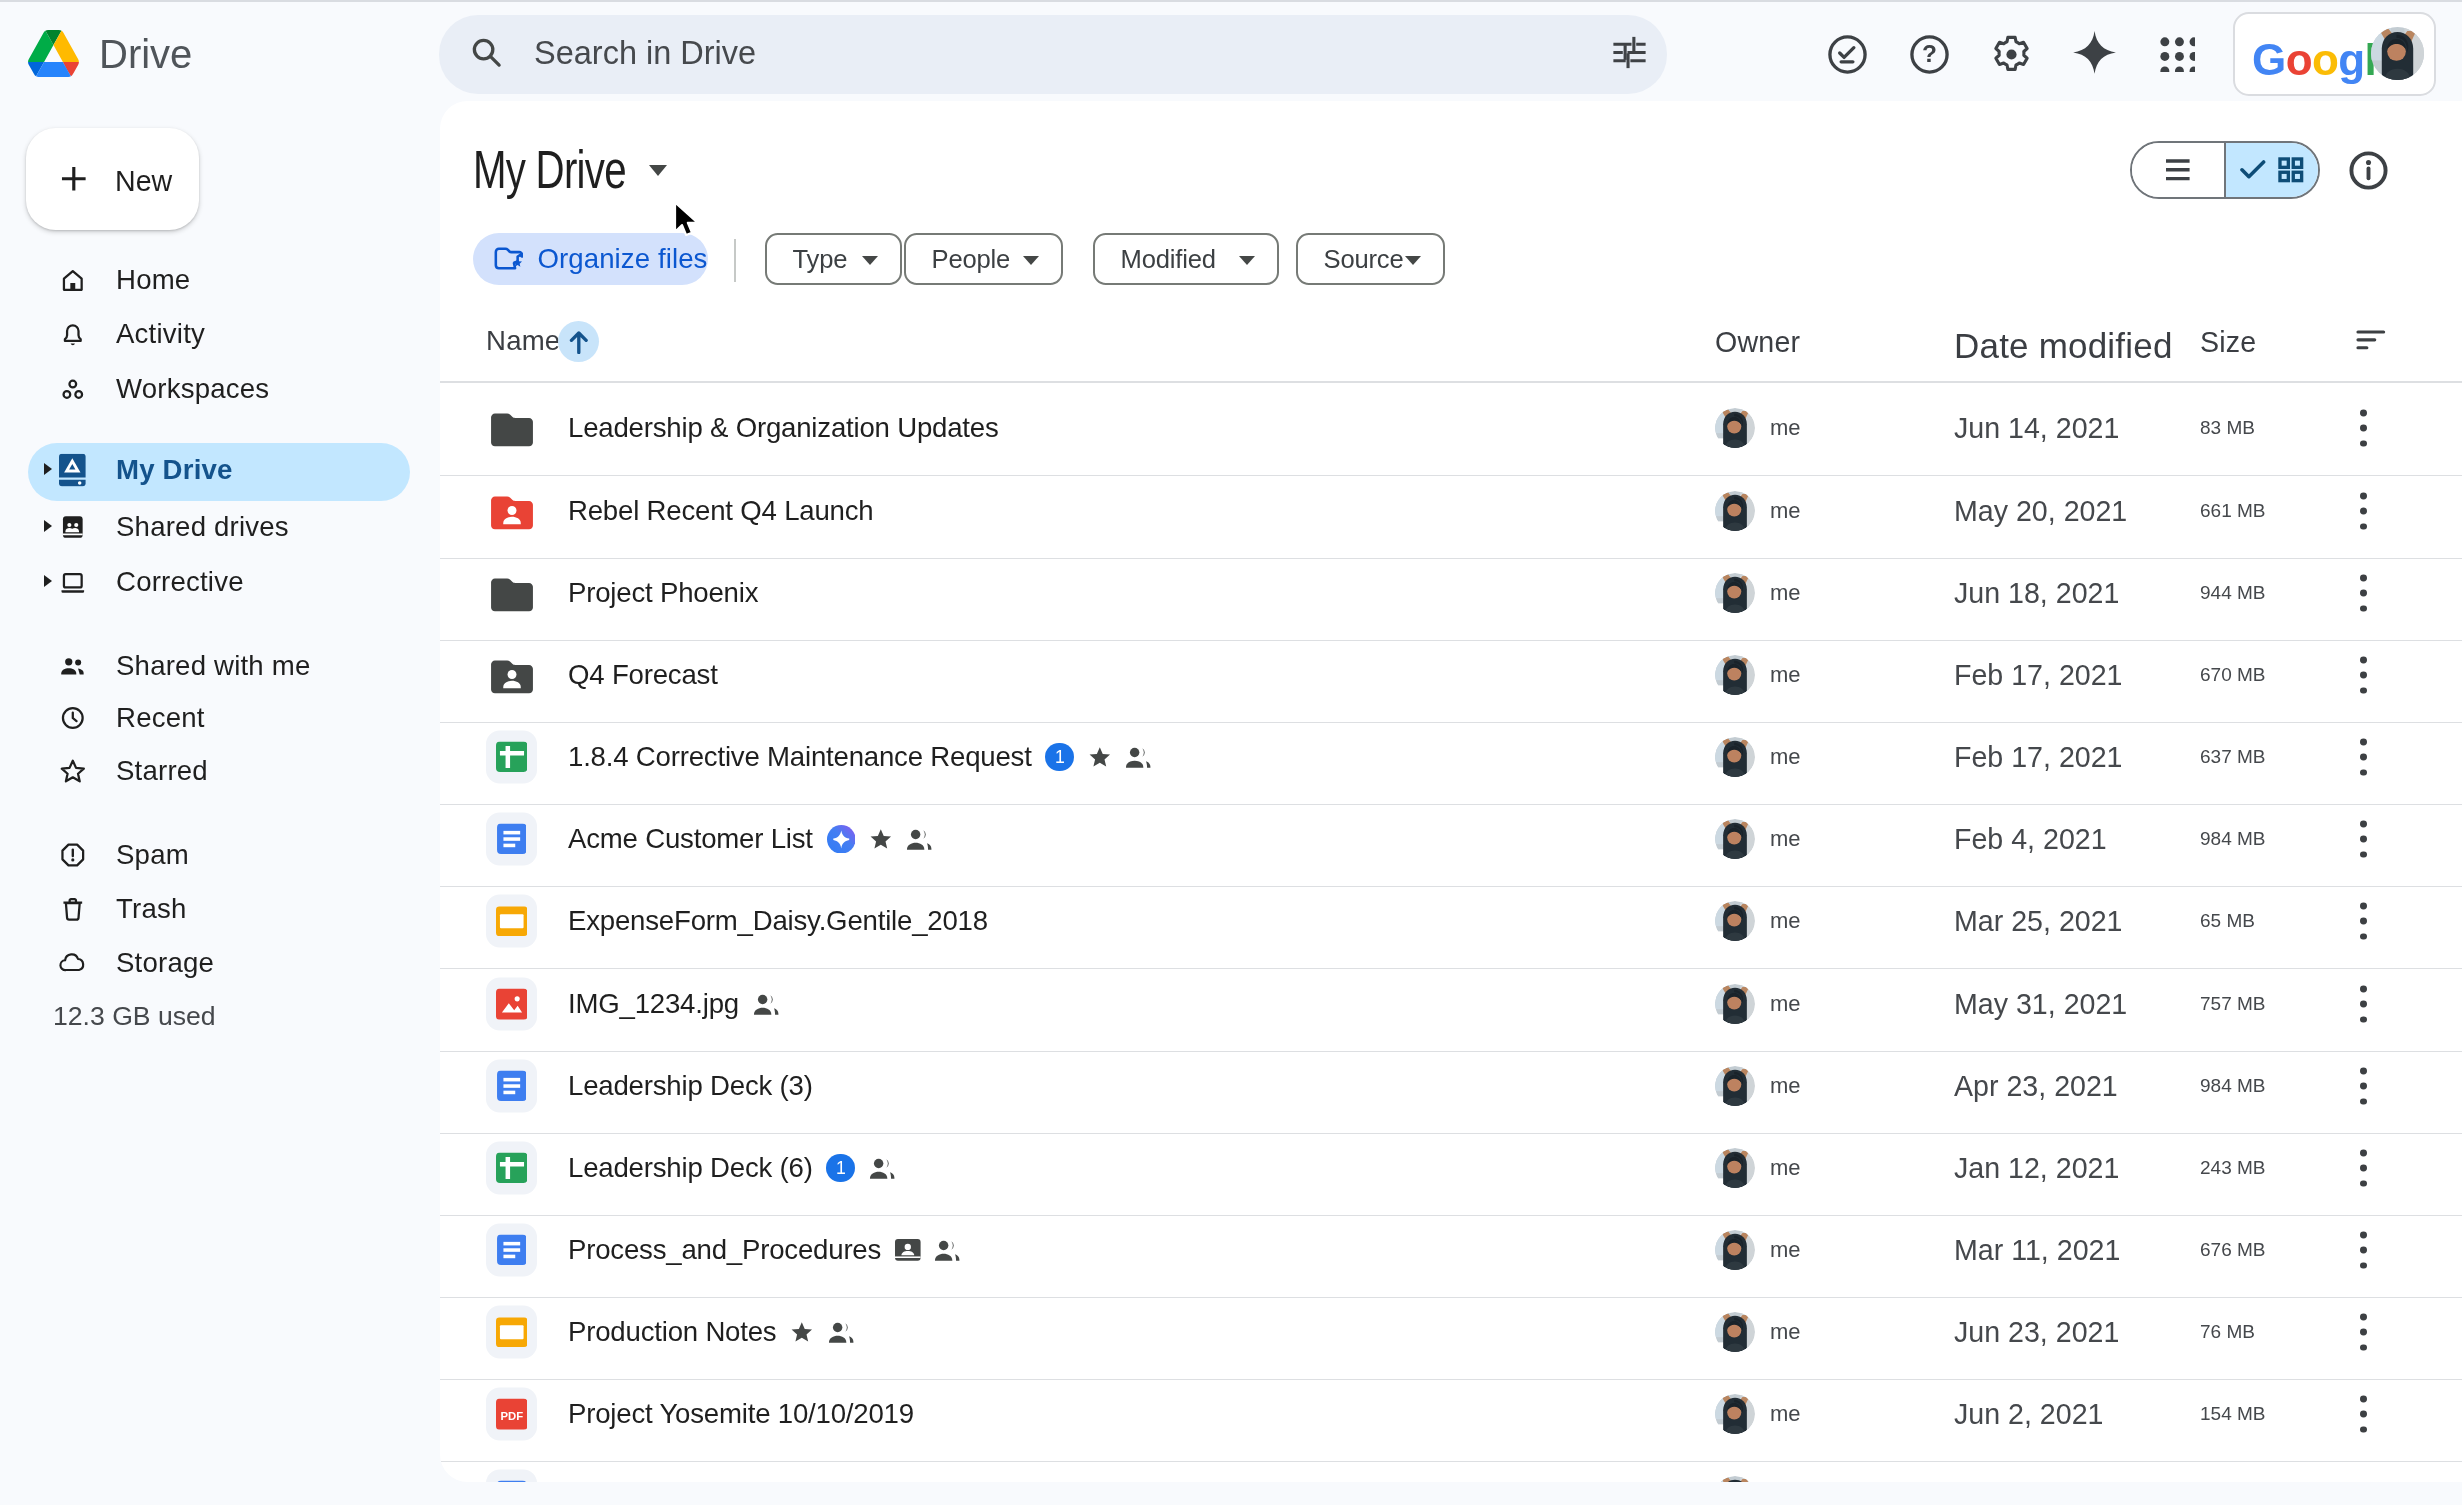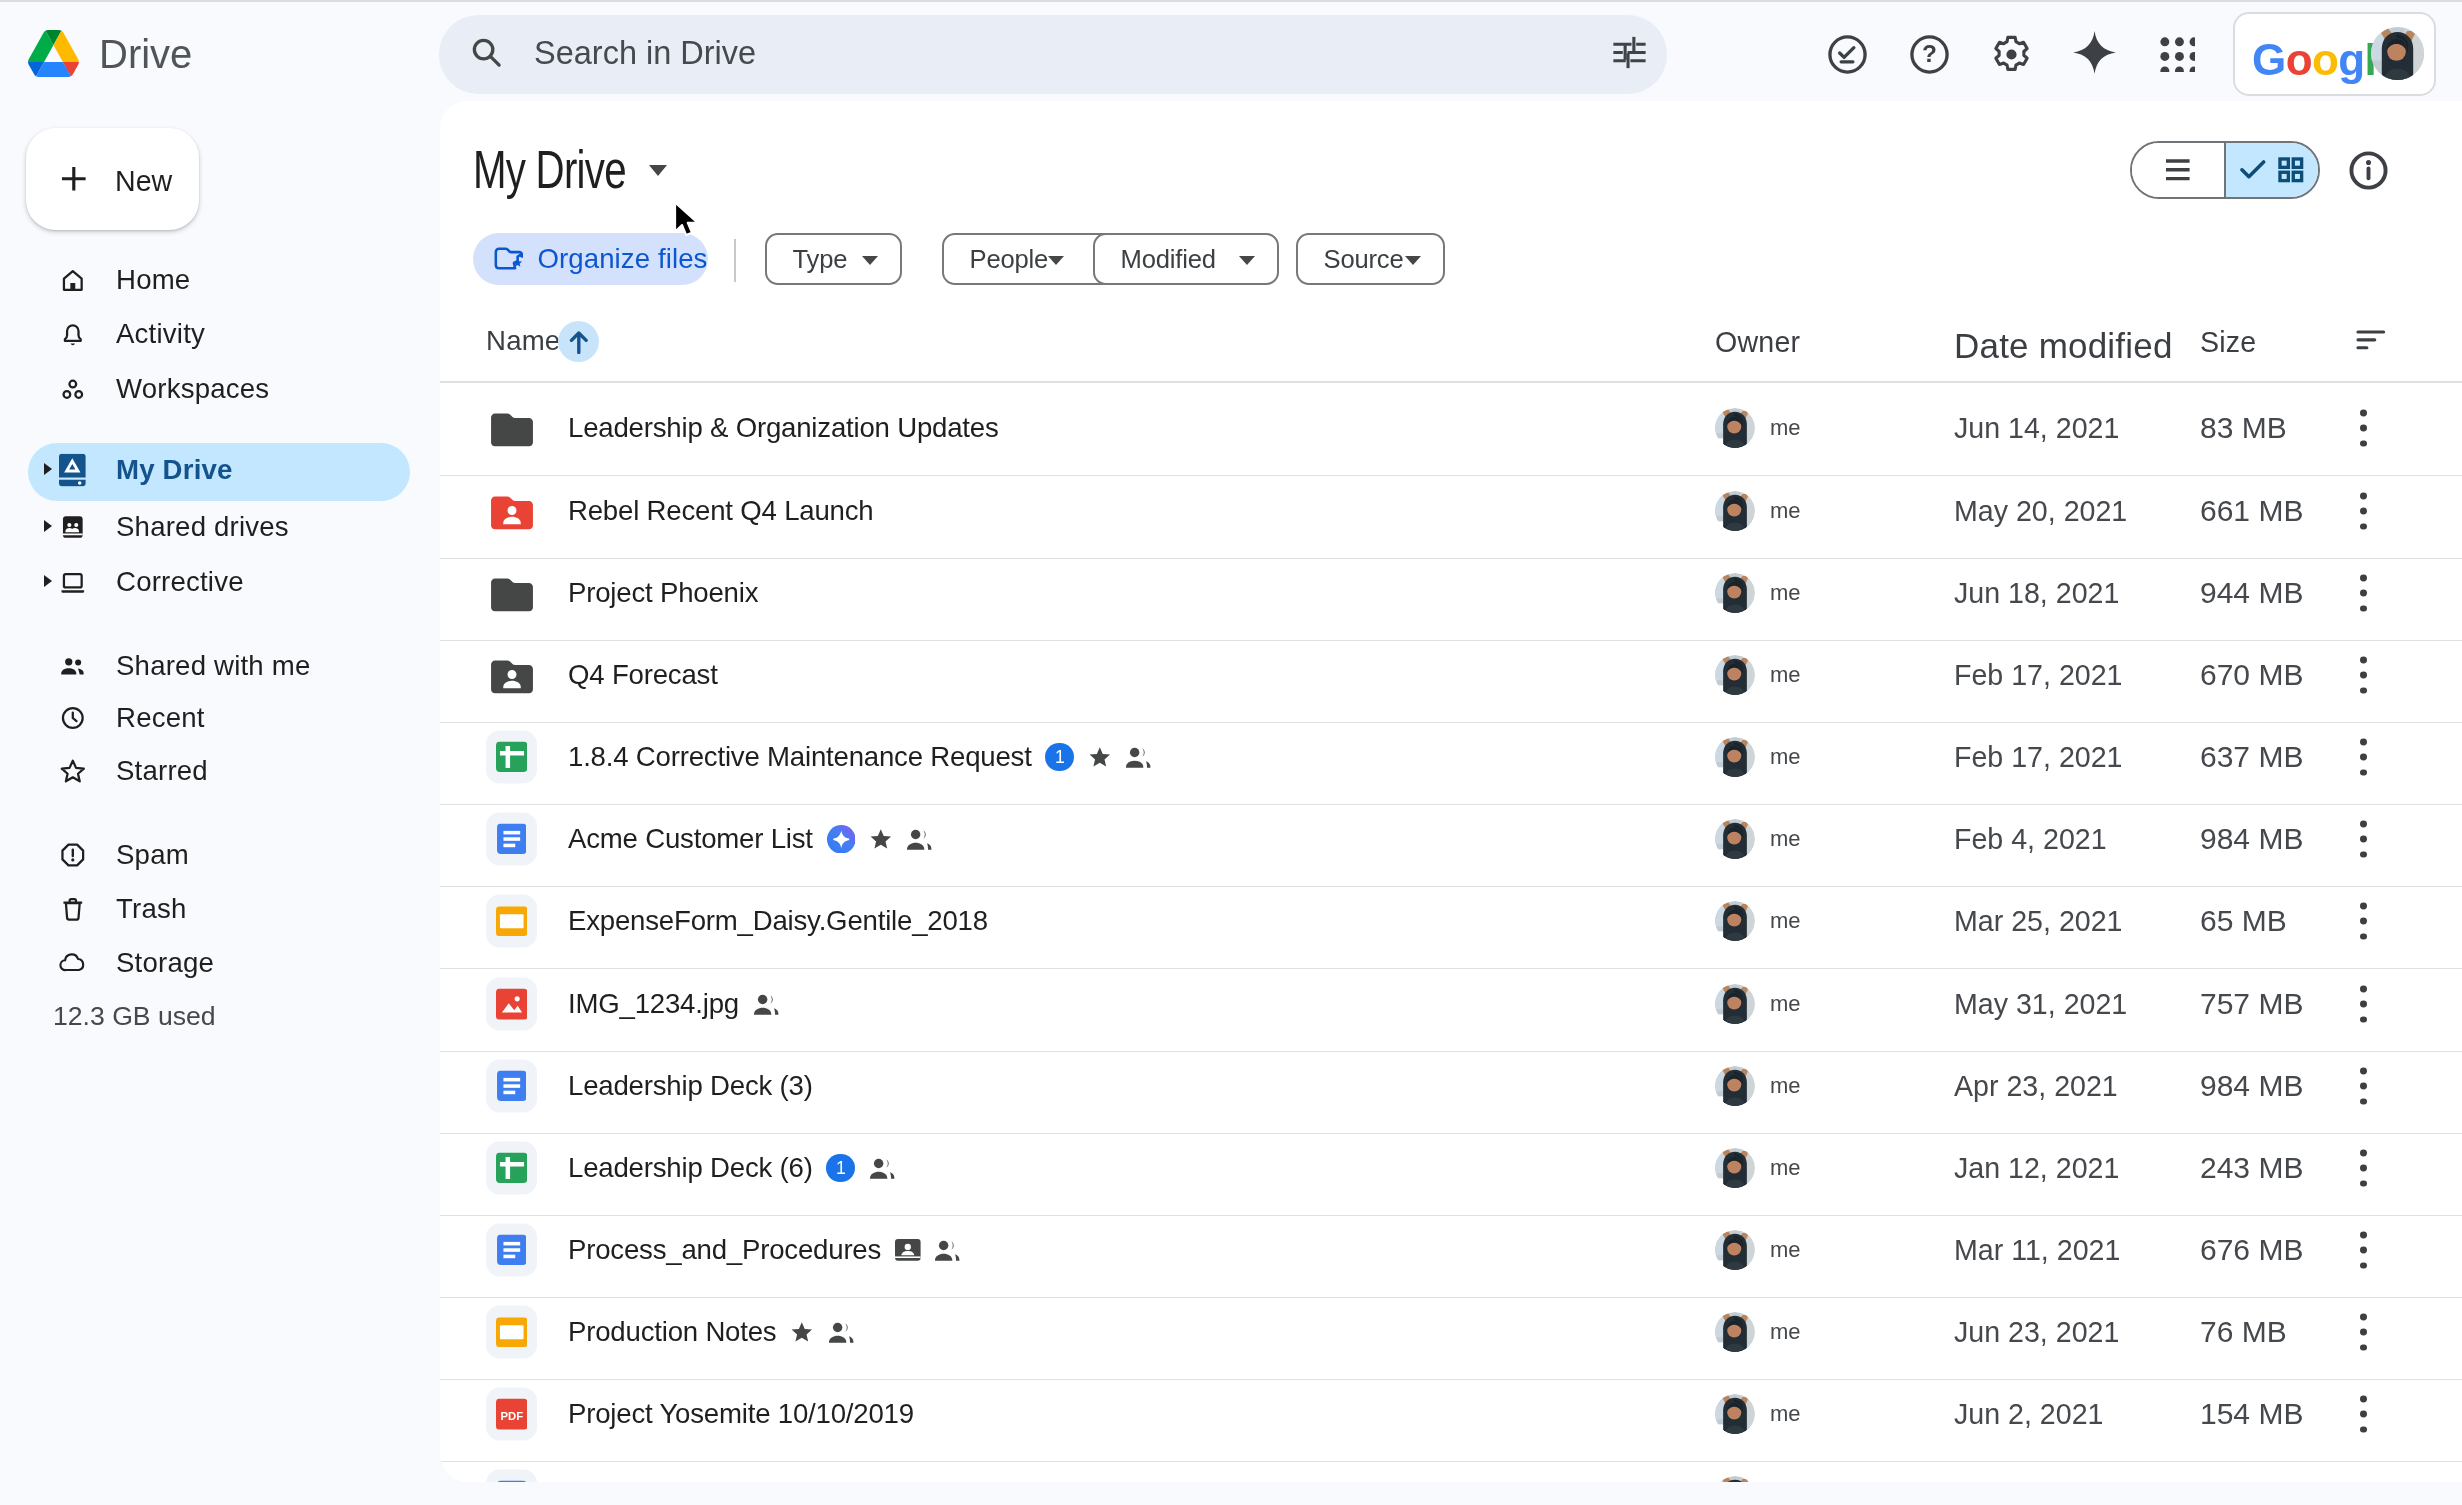--- a/index.html
+++ b/index.html
@@ -5,21 +5,21 @@
 .abs{position:absolute}
 .card{position:absolute;left:440px;top:101px;width:2022px;height:1381px;background:#fff;border-radius:27.6px 0 0 27.6px;overflow:hidden}
 .row{position:absolute;left:0;width:100%;height:95px;border-bottom:1.5px solid #dddfe2;display:flex;align-items:center}
 .ibox{position:absolute;left:46px;top:50%;transform:translateY(-50%);width:51px;height:53px;border-radius:13.8px;background:#f0f3f8;display:flex;align-items:center;justify-content:center}
 .fico{position:absolute;left:48px;top:50%;transform:translateY(-50%);display:flex;align-items:center;justify-content:center;width:47px;height:53px}
 .name{position:absolute;left:128px;top:50%;transform:translateY(-50%);display:flex;align-items:center;gap:13.8px;font-size:27.6px;letter-spacing:-0.2px;color:#1f1f1f;white-space:nowrap}
 .b1{display:inline-flex;width:28.6px;height:28.6px;border-radius:50%;background:#1a73e8;color:#fff;font-size:17.7px;align-items:center;justify-content:center;flex:none}
 .av{position:absolute;left:1275px;top:50%;transform:translateY(-50%);width:40px;height:40px;border-radius:50%;overflow:hidden;flex:none}
 .me{position:absolute;left:1330px;top:50%;transform:translateY(-50%);font-size:22px;color:#45484c}
 .dt{position:absolute;left:1514px;top:50%;transform:translateY(-50%);font-size:28.6px;color:#45484c}
-.sz{position:absolute;left:1760px;top:50%;transform:translateY(-50%);font-size:30px;color:#45484c}
+.sz{position:absolute;left:1760px;top:50%;transform:translateY(-50%);font-size:19px;color:#45484c}
 .dots{position:absolute;left:1920px;top:50%;transform:translateY(-50%);width:7.9px;height:37px}
 .dots i{display:block;width:6.9px;height:6.9px;border-radius:50%;background:#3d4043;margin:0 0 8.4px 0}
 .nav{position:absolute;left:0;width:394px;height:54px;display:flex;align-items:center}
 .nav .ni{position:absolute;left:59px;top:50%;transform:translateY(-50%);width:26.6px;display:flex;justify-content:center}
 .nav .nt{position:absolute;left:116px;top:50%;transform:translateY(-50%);font-size:27.6px;color:#1f1f1f;letter-spacing:0.2px}
 .caret{width:0;height:0;border-left:8.9px solid transparent;border-right:8.9px solid transparent;border-top:10.8px solid #444746}
 .exp{position:absolute;left:44px;width:0;height:0;border-top:6.9px solid transparent;border-bottom:6.9px solid transparent;border-left:8.9px solid #1f1f1f}
 .chip{position:absolute;top:132px;height:52px;border:2px solid #767a76;border-radius:12.8px;background:#fff;display:flex;align-items:center;padding:0 21.7px 0 25.6px;font-size:25.6px;color:#3c4043;letter-spacing:-0.2px}
 .chip .caret{border-left-width:8.9px;border-right-width:8.9px;border-top-width:9.9px;margin-top:3px}
 </style></head><body>
@@ -240,21 +240,21 @@
         <path d="M2 6.5C2 4.6 3.5 3 5.4 3h7.2c.9 0 1.8.4 2.4 1l1.7 1.7c.6.6 1.5 1 2.4 1h8.5A3.4 3.4 0 0 1 31 10.2l-.1 1.3-2.5-1.4-2.5 1.4v5l-4 2.3 1.2 5.5H5.4A3.4 3.4 0 0 1 2 21z" fill="none" stroke="#0b57d0" stroke-width="2.8" stroke-linejoin="round"></path>
         <path d="M25.9 13.5l1.4 3.2 3.4.3-2.6 2.3.8 3.4-3-1.8-3 1.8.8-3.4-2.6-2.3 3.4-.3z" fill="#0b57d0"></path>
       </svg>
       <span style="font-size:27.6px;color:#0b57d0;letter-spacing:0.1px">Organize files</span>
     </div>
 <div class="abs" style="left:294px;top:138px;width:2px;height:43px;background:#c6c9c7"></div>
 <div class="chip" style="left:325px;width:137px;justify-content:space-between">
       <span>Type</span>
       <span class="caret"></span>
     </div>
-<div class="chip" style="left:502px;width:191px;justify-content:flex-start">
+<div class="chip" style="left:464px;width:159px;justify-content:space-between">
       <span>People</span>
       <span class="caret"></span>
     </div>
 <div class="chip" style="left:653px;width:186px;justify-content:space-between">
       <span>Modified</span>
       <span class="caret"></span>
     </div>
 <div class="chip" style="left:856px;width:149px;justify-content:space-between">
       <span>Source</span>
       <span class="caret"></span>

